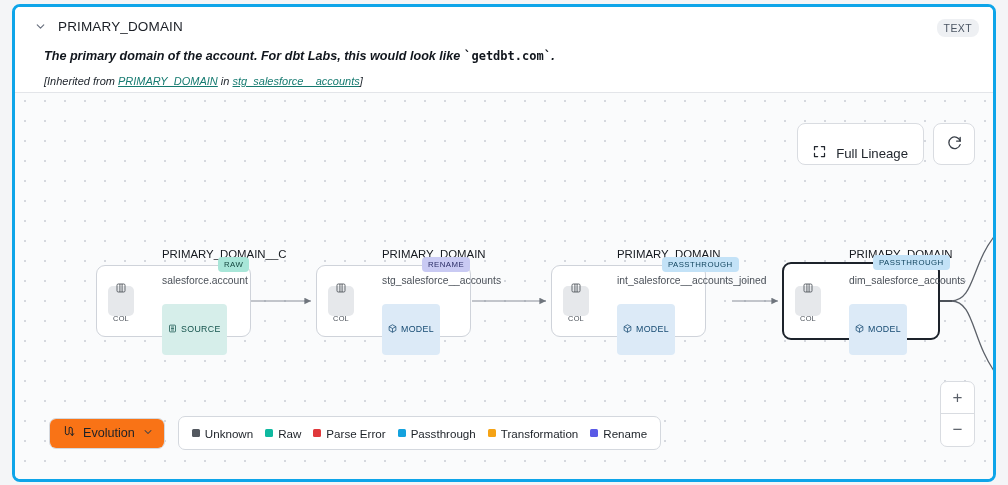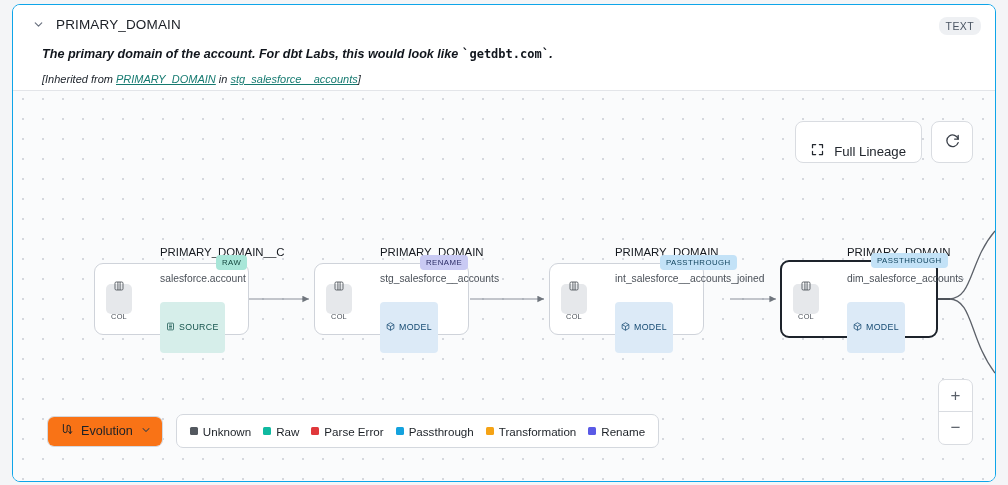--- a/index.html
+++ b/index.html
@@ -19,21 +19,21 @@
     background: #f4f5f7;
   }
 
   .panel {
     position: absolute;
     left: 12px;
     top: 4px;
     width: 984px;
     height: 478px;
     background: #ffffff;
-    border: 1px solid #0ea5e9;
+    border: 3px solid #0ea5e9;
     border-radius: 8px;
     overflow: hidden;
   }
 
   
   .hdr {
     position: relative;
     height: 86px;
     background: #ffffff;
     border-bottom: 1px solid #e3e5e9;

